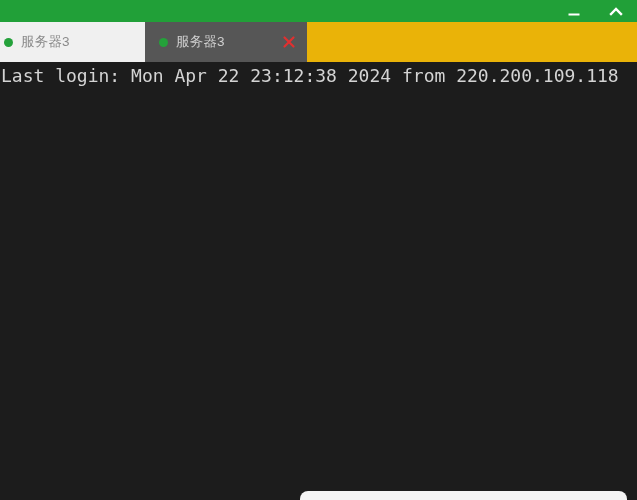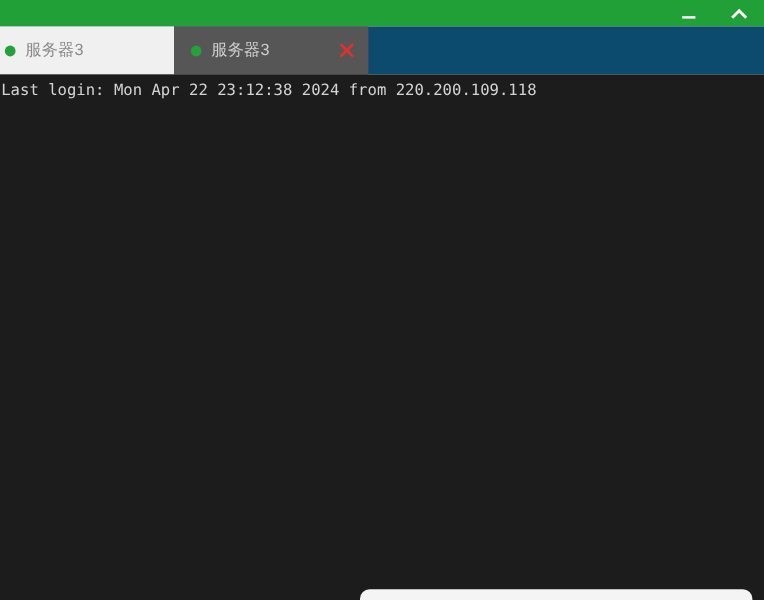--- a/index.html
+++ b/index.html
@@ -47,21 +47,21 @@
   }
   .win-btn svg { position: absolute; left: 50%; top: 50%; transform: translate(-50%,-50%); }
 
   
   #tab-bar {
     position: absolute;
     left: 0;
     top: 22px;
     width: 637px;
     height: 40px;
-    background: #0c4a6e;
+    background: #eab308;
   }
   .tab {
     position: absolute;
     top: 0;
     height: 40px;
     display: flex;
     align-items: center;
     box-sizing: border-box;
     cursor: default;
     user-select: none;
@@ -113,21 +113,21 @@
     top: 62px;
     width: 637px;
     height: 438px;
     background: #1c1c1c;
     overflow: hidden;
   }
   #terminal-output {
     padding: 4px 0 0 1px;
     margin: 0;
     font-family: "DejaVu Sans Mono", "Liberation Mono", monospace;
-    font-size: 13px;
+    font-size: 18px;
     line-height: 19.5px;
     color: #d4d4d4;
     white-space: pre;
   }
   .term-line { display: block; height: 19.5px; }
   .cursor-block {
     display: inline-block;
     width: 9px;
     height: 15px;
     background: #f2f2f2;

